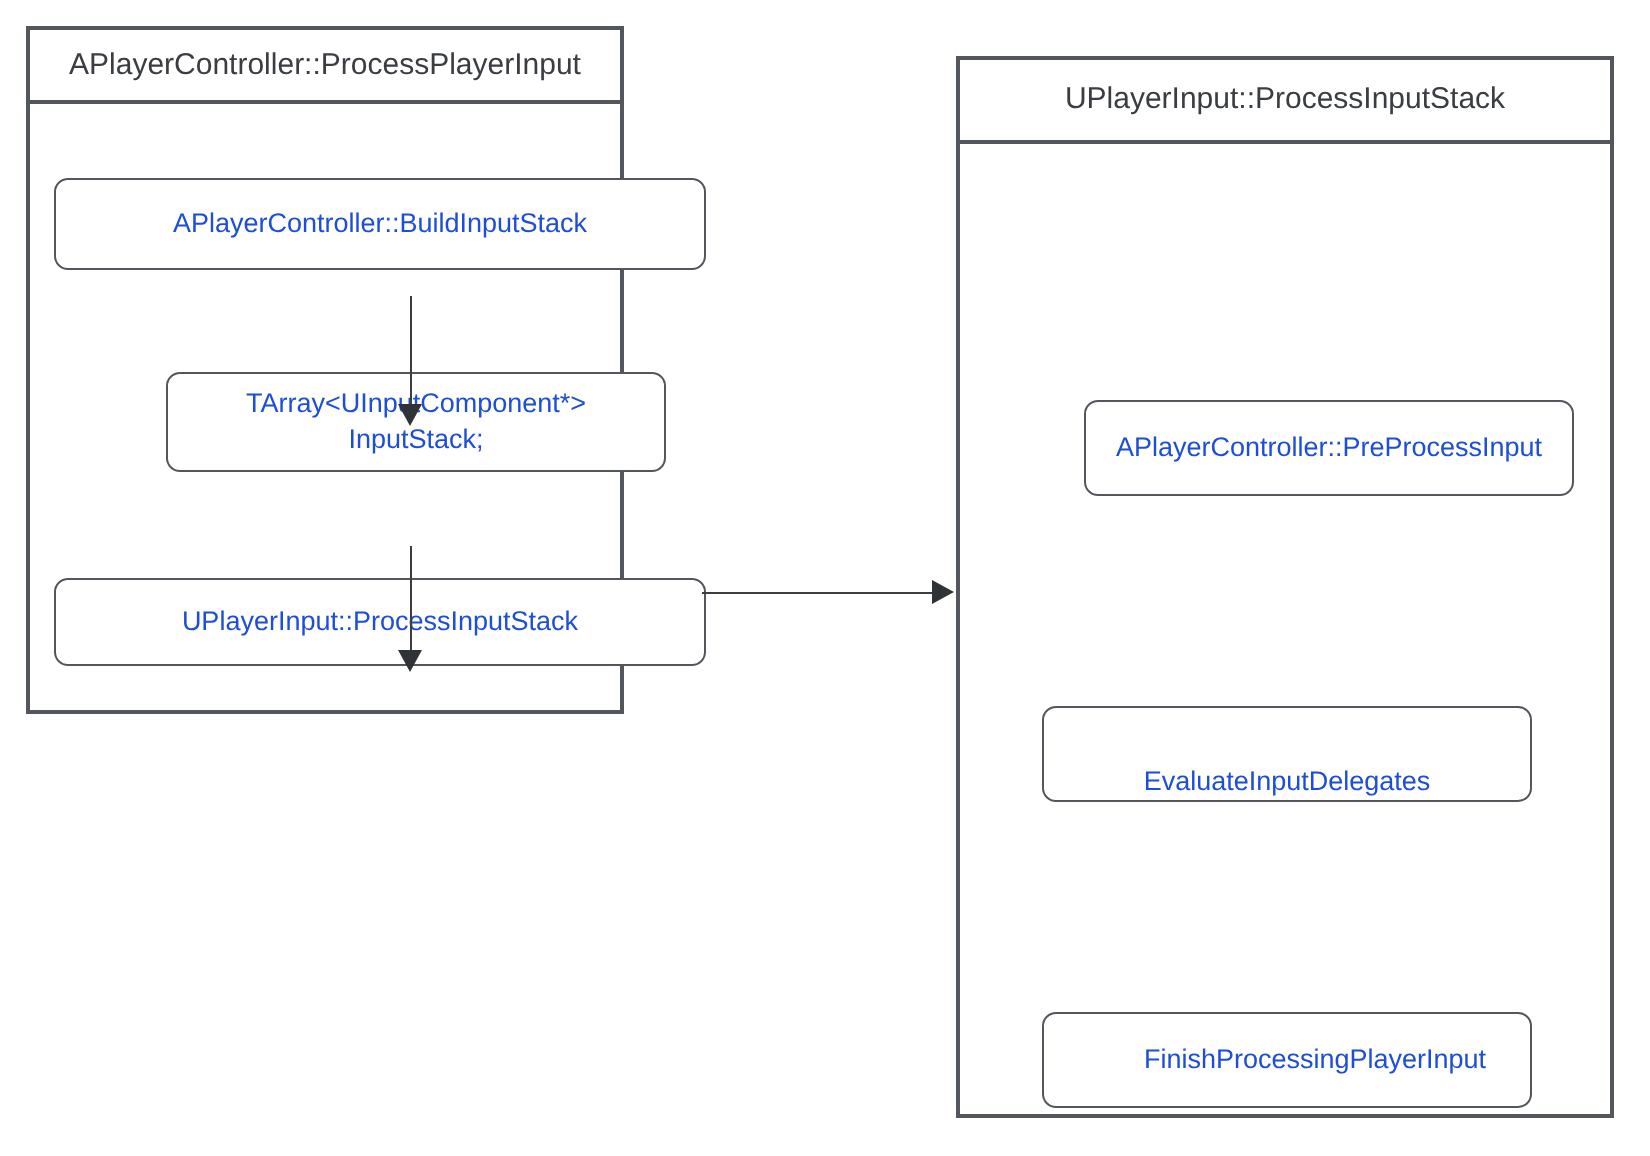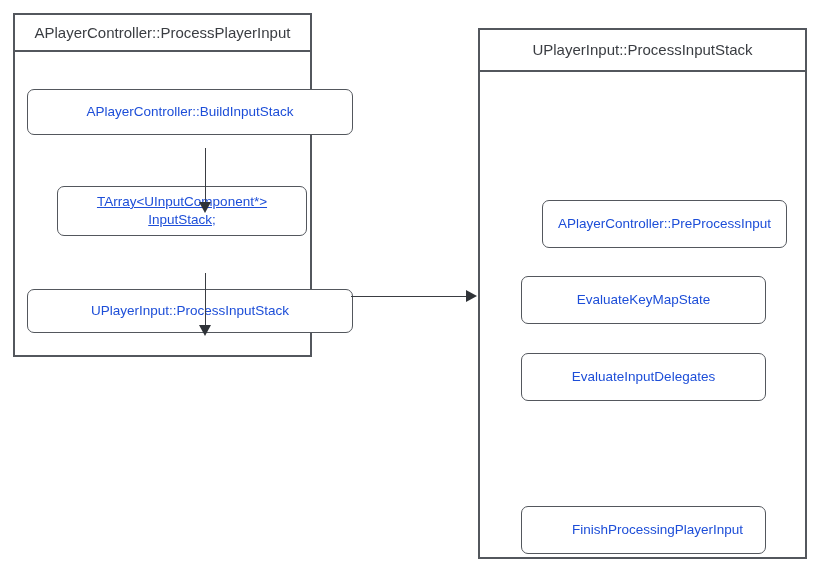--- a/index.html
+++ b/index.html
@@ -96,43 +96,42 @@
   .node-label { white-space: pre-line; }
 
   
   #node-build-input-stack {
     left: 12px;
     top: 37px;
     width: 326px;
     height: 46px;
   }
   #node-input-stack-decl {
-    left: 42px;
+    left: 68px;
     top: 134px;
     width: 250px;
     height: 50px;
-    text-decoration: underline;
   }
   #node-process-input-stack-left {
     left: 12px;
     top: 237px;
     width: 326px;
     height: 44px;
   }
 
   
   .node-right {
     left: 41px;
     width: 245px;
     height: 48px;
   }
   #node-conditional-build-key-mappings { top: 52px; }
   #node-pre-process-input        { top: 128px; margin-left: 21px; }
   #node-evaluate-key-map-state   { top: 204px; }
-  #node-evaluate-input-delegates { top: 281px; }
+  #node-evaluate-input-delegates { top: 281px; align-items: flex-end; }
   #node-post-process-input       { top: 357px; }
   #node-finish-processing        { top: 434px; padding-left: 28px; }
 
   
   .connector {
     position: absolute;
     pointer-events: none;
   }
   .conn-line-v {
     position: absolute;
@@ -216,23 +215,20 @@
       <span class="panel-header-title">UPlayerInput::ProcessInputStack</span>
     </div>
 
     <div class="panel-body">
 
 
       <div class="node node-right" id="node-pre-process-input">
         <span class="node-label">APlayerController::PreProcessInput</span>
       </div>
 
-      <div class="node node-right" id="node-evaluate-key-map-state">
-        <span class="node-label">EvaluateKeyMapState</span>
-      </div>
 
       <div class="node node-right" id="node-evaluate-input-delegates">
         <span class="node-label">EvaluateInputDelegates</span>
       </div>
 
 
       <div class="node node-right" id="node-finish-processing">
         <span class="node-label">FinishProcessingPlayerInput</span>
       </div>
 

